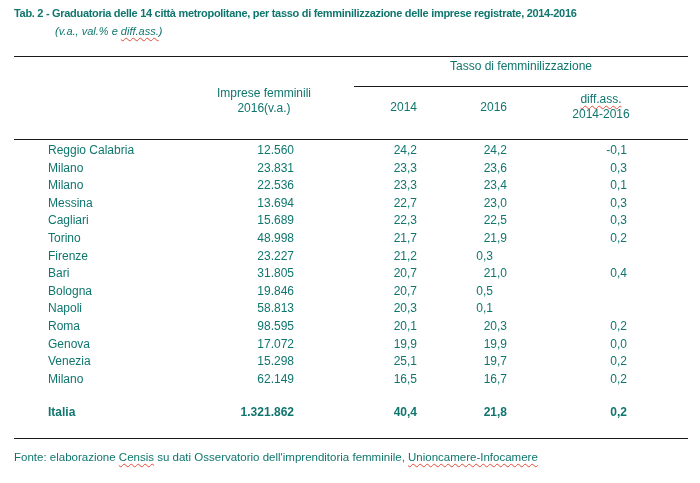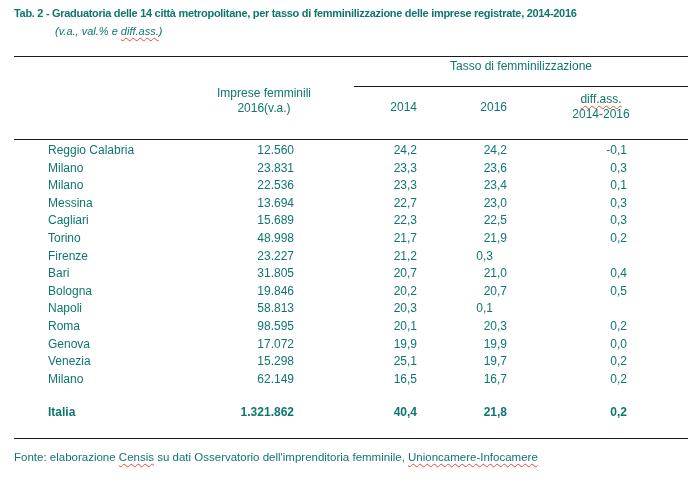--- a/index.html
+++ b/index.html
@@ -217,21 +217,20 @@
           <div class="c-city">Bari</div>
           <div class="c-imprese">31.805</div>
           <div class="c-2014">20,7</div>
           <div class="c-2016">21,0</div>
           <div class="c-diff">0,4</div>
         </div>
 
         <div class="row">
           <div class="c-city">Bologna</div>
           <div class="c-imprese">19.846</div>
-          <div class="c-2014">20,2</div>
           <div class="c-2016">20,7</div>
           <div class="c-diff">0,5</div>
         </div>
 
         <div class="row">
           <div class="c-city">Napoli</div>
           <div class="c-imprese">58.813</div>
           <div class="c-2014">20,3</div>
           <div class="c-diff">0,1</div>
         </div>

